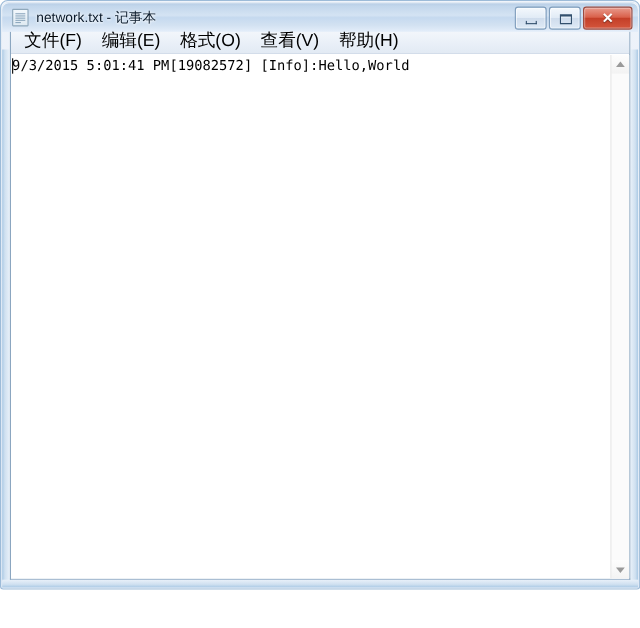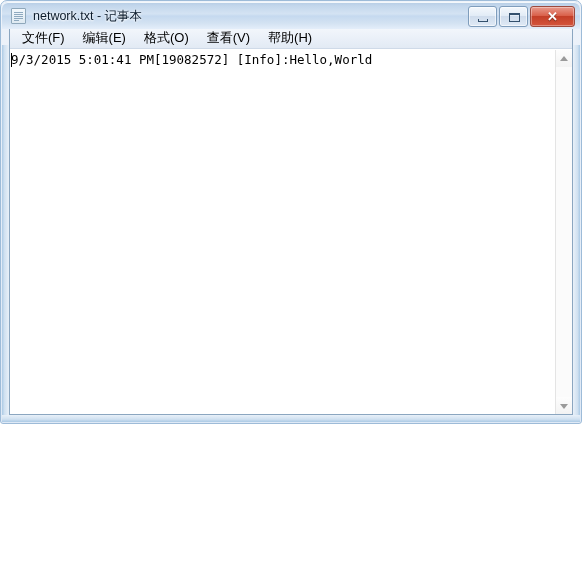--- a/index.html
+++ b/index.html
@@ -10,21 +10,21 @@
     overflow: hidden;
     background: #ffffff;
     font-family: "Liberation Sans", sans-serif;
   }
 
   
   #window-frame {
     position: absolute;
     left: 0; top: 0;
     width: 582px;
-    height: 424px;
+    height: 536px;
     box-sizing: border-box;
     background: linear-gradient(to bottom, #eef3fa 0%, #e6eef8 40%, #dfe9f6 100%);
     border: 1px solid #9dbbd8;
     border-radius: 7px 7px 3px 3px;
     padding: 0;
     text-decoration: underline;
   }
 
   
   #glass-left, #glass-right, #glass-bottom {
@@ -150,21 +150,21 @@
     left: 0; right: 0; top: 0;
     height: 20px;
     background: linear-gradient(to bottom, #f2f6fb 0%, #eaf0f8 50%, #e2eaf4 100%);
     border-bottom: 1px solid #cfdae8;
     display: flex;
     align-items: center;
     padding-left: 3px;
     box-sizing: border-box;
   }
   .menu-item {
-    font-size: 13px;
+    font-size: 16px;
     color: #000000;
     padding: 2px 9px 3px 9px;
     line-height: 14px;
     white-space: nowrap;
     cursor: default;
   }
 
   
   #text-area-wrap {
     position: absolute;

